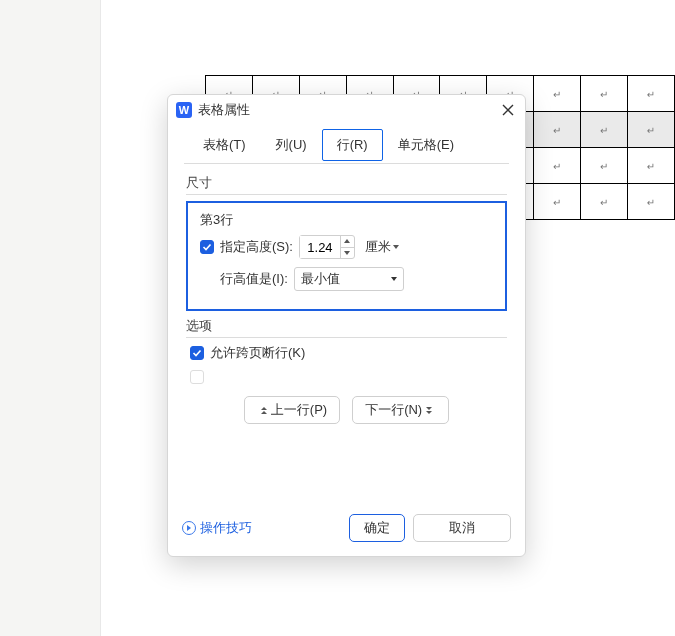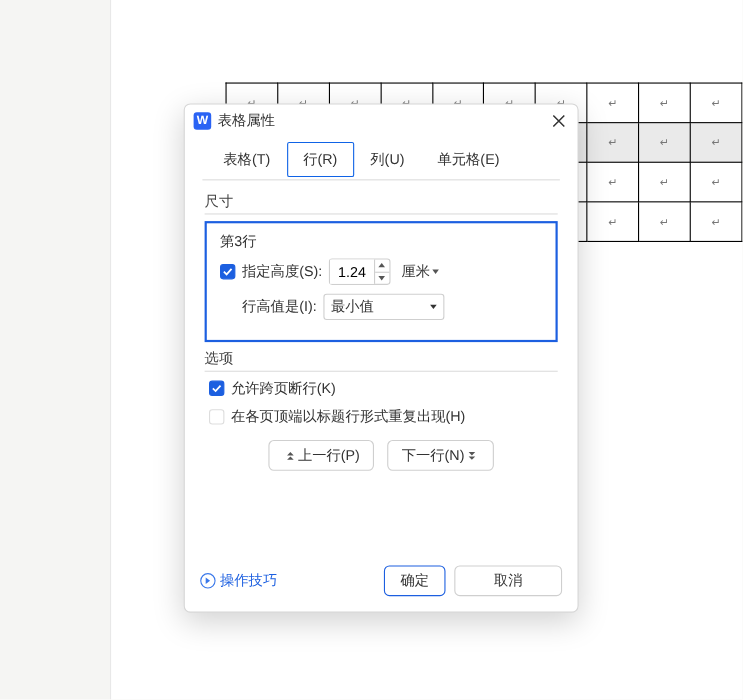--- a/index.html
+++ b/index.html
@@ -282,22 +282,22 @@
     <div class="title">表格属性</div>
     <div class="close">
       <svg viewBox="0 0 12 12">
           <path d="M1 1 L11 11 M11 1 L1 11" stroke="#333" stroke-width="1.4" fill="none"></path>
         </svg>
     </div>
   </div>
 
   <div class="tabs">
     <div class="tab">表格(T)</div>
+    <div class="tab">列(U)</div>
     <div class="tab active">行(R)</div>
-    <div class="tab">列(U)</div>
     <div class="tab">单元格(E)</div>
   </div>
   <div class="tabs-underline"></div>
 
   <div class="body">
     <div class="section-title">尺寸</div>
     <hr class="hr-inline">
 
     <div class="size-box">
       <div class="row-label">第3行</div>
@@ -342,21 +342,20 @@
       <span class="checkbox checked">
         <svg viewBox="0 0 10 10">
             <path d="M1.5 5 L4 7.5 L8.5 2.5" stroke="#fff" stroke-width="1.6" fill="none"></path>
           </svg>
       </span>
       <span class="lab">允许跨页断行(K)</span>
     </div>
 
     <div class="row" style="padding-left:4px;">
       <span class="checkbox disabled"></span>
-      <span class="lab opt-disabled">在各页顶端以标题行形式重复出现(H)</span>
     </div>
 
     <div class="nav-row">
       <div class="btn">
         <span class="dbl-caret-up">
           <span class="caret-up sm"></span>
             <span class="caret-up sm"></span>
         </span>
         <span>上一行(P)</span>
       </div>

